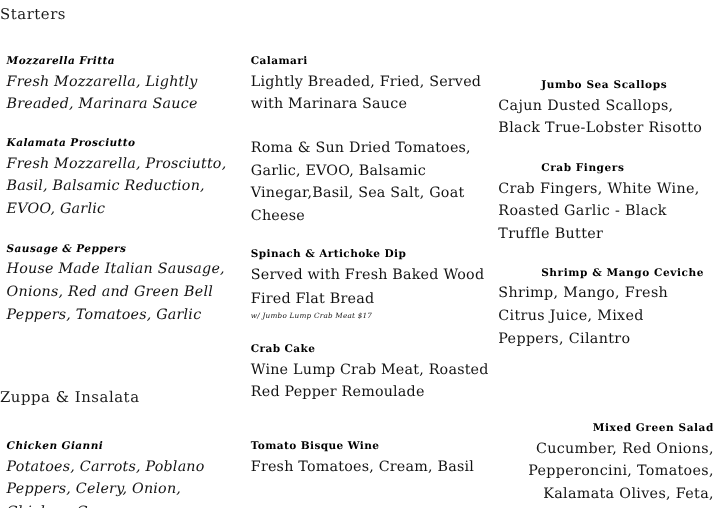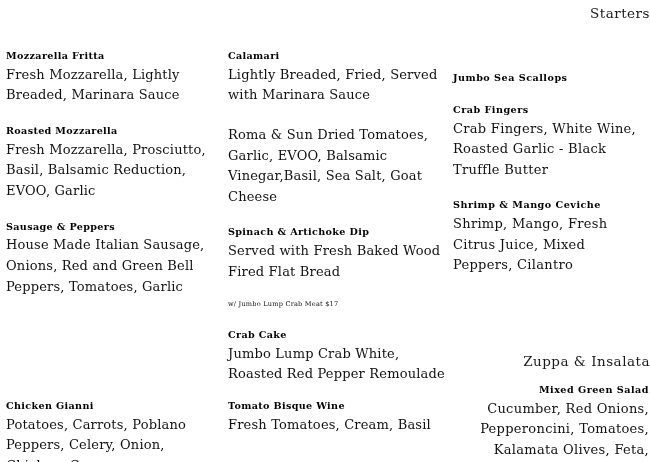--- a/index.html
+++ b/index.html
@@ -20,37 +20,37 @@
   .menu-page {
     position: relative;
     width: 650px;
     height: 462px;
   }
 
   
   .section-heading {
     position: absolute;
     width: 650px;
-    text-align: right;
+    text-align: left;
     font-size: 13.5px;
     font-weight: 400;
     letter-spacing: 0.5px;
     color: #1a1a1a;
     box-sizing: border-box;
     white-space: nowrap;
   }
   #heading-starters { top: 5px; }
   #heading-zuppa    { top: 353px; }
 
   
   .column {
     position: absolute;
     box-sizing: border-box;
   }
-  .col-left   { left: 6px;   width: 218px; }
+  .col-left   { left: 6px;   width: 218px; font-style: italic; }
   .col-mid    { left: 228px; width: 222px; }
   .col-right  { left: 453px; width: 196px; }
 
   #starters-col-left  { top: 50px; }
   #starters-col-mid   { top: 50px; }
   #starters-col-right { top: 72px; }
 
   #zuppa-col-left  { top: 400px; }
   #zuppa-col-mid   { top: 400px; }
   #zuppa-col-right { top: 384px; text-align: right; }
@@ -75,48 +75,49 @@
   .item-desc {
     font-size: 13px;
     font-weight: 400;
     letter-spacing: 0.18px;
     color: #111111;
     line-height: 1.58;
   }
 
   .item-note {
     font-size: 6.6px;
+    font-style: italic;
     font-weight: 400;
     letter-spacing: 0.2px;
     color: #111111;
     line-height: 1.5;
-    margin-top: 18px;
+    margin-top: 1px;
   }
 
   
-  .col-right .item-name { letter-spacing: 0.5px; }
+  .col-right .item-name { letter-spacing: 0.5px; margin-left: 39px; }
   .col-right .item-desc { letter-spacing: 0.3px; }
 </style>
 </head>
 <body>
 
 <div class="menu-page">
 
   <div class="section-heading" id="heading-starters">Starters</div>
 
   <div class="column col-left" id="starters-col-left">
 
     <div class="menu-item">
       <div class="item-name">Mozzarella Fritta</div>
       <div class="item-desc">Fresh Mozzarella, Lightly Breaded, Marinara Sauce</div>
     </div>
 
 
     <div class="menu-item">
-      <div class="item-name">Roasted Mozzarella</div>
+      <div class="item-name">Kalamata Prosciutto</div>
       <div class="item-desc">Fresh Mozzarella, Prosciutto, Basil, Balsamic Reduction, EVOO, Garlic</div>
     </div>
 
     <div class="menu-item">
       <div class="item-name">Sausage &amp; Peppers</div>
       <div class="item-desc">House Made Italian Sausage, Onions, Red and Green Bell Peppers, Tomatoes, Garlic</div>
     </div>
 
   </div>
 
@@ -132,29 +133,30 @@
     </div>
 
     <div class="menu-item">
       <div class="item-name">Spinach &amp; Artichoke Dip</div>
       <div class="item-desc">Served with Fresh Baked Wood Fired Flat Bread</div>
       <div class="item-note">w/ Jumbo Lump Crab Meat $17</div>
     </div>
 
     <div class="menu-item">
       <div class="item-name">Crab Cake</div>
-      <div class="item-desc">Jumbo Lump Crab White, Roasted Red Pepper Remoulade</div>
+      <div class="item-desc">Wine Lump Crab Meat, Roasted Red Pepper Remoulade</div>
     </div>
 
   </div>
 
   <div class="column col-right" id="starters-col-right">
 
     <div class="menu-item">
       <div class="item-name">Jumbo Sea Scallops</div>
+      <div class="item-desc">Cajun Dusted Scallops, Black True-Lobster Risotto</div>
     </div>
 
     <div class="menu-item">
       <div class="item-name">Crab Fingers</div>
       <div class="item-desc">Crab Fingers, White Wine, Roasted Garlic - Black Truffle Butter</div>
     </div>
 
     <div class="menu-item">
       <div class="item-name">Shrimp &amp; Mango Ceviche</div>
       <div class="item-desc">Shrimp, Mango, Fresh Citrus Juice, Mixed Peppers, Cilantro</div>

